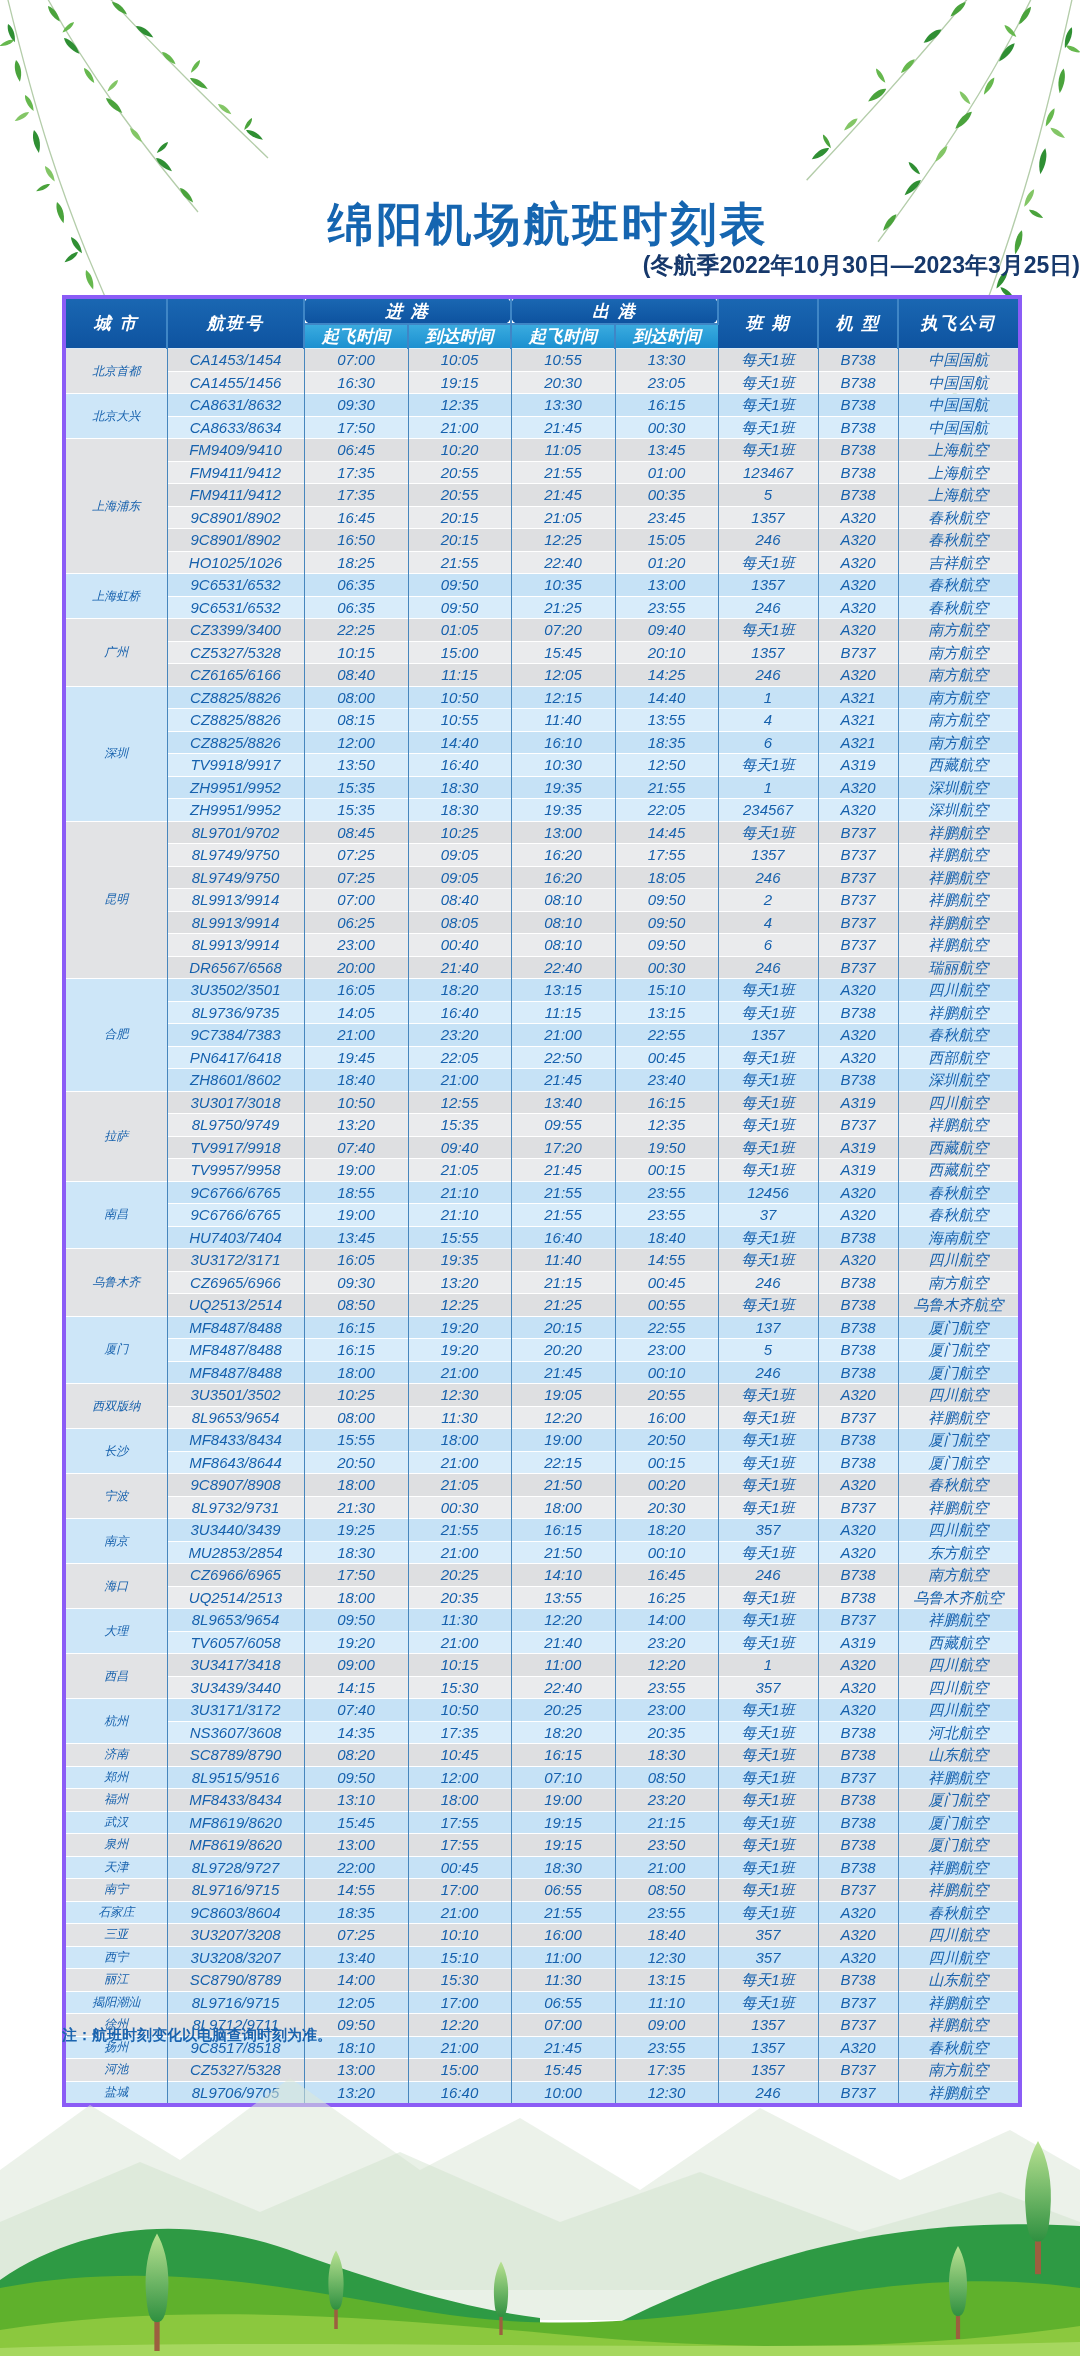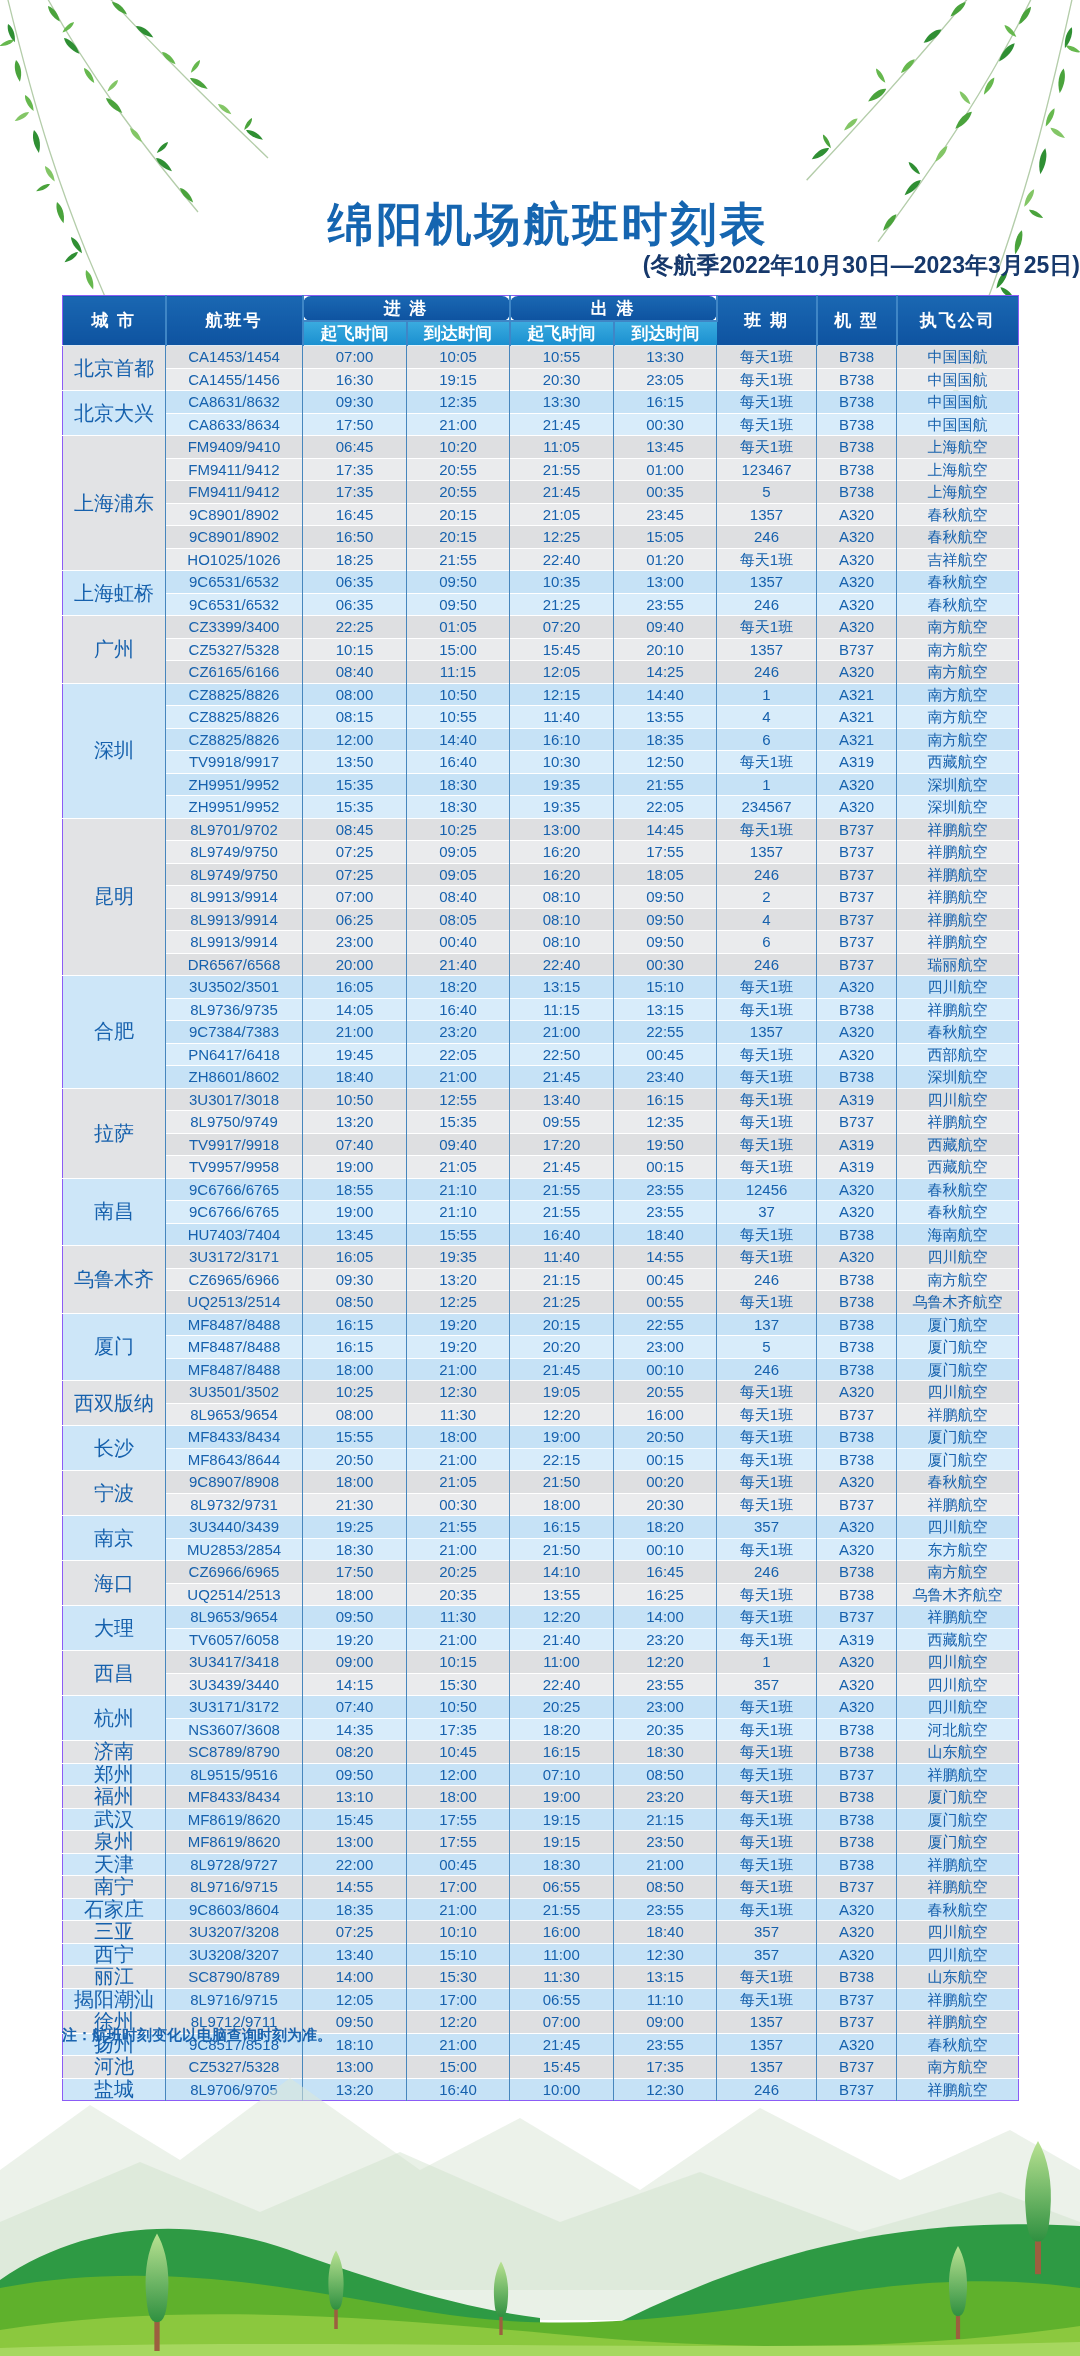--- a/index.html
+++ b/index.html
@@ -7,32 +7,32 @@
         font-family:"Liberation Sans","DejaVu Sans",sans-serif;}
   .decor{position:absolute;pointer-events:none;}
   #willow-left{top:0;left:0;}
   #willow-right{top:0;right:0;}
   #landscape{left:0;bottom:0;}
   .title{position:absolute;top:194px;left:0;width:100%;text-align:center;
          font-size:46px;font-weight:bold;color:#1565b0;letter-spacing:3px;padding-left:8px;}
   .subtitle{position:absolute;top:250px;left:0;width:100%;text-align:right;
             font-size:23px;font-weight:600;color:#16386b;}
   .tablewrap{position:absolute;left:62px;top:295px;width:956px;}
-  table{border-collapse:collapse;table-layout:fixed;width:956px;border:1px solid #8b5cf6;}
+  table{border-collapse:collapse;table-layout:fixed;width:956px;border:4px solid #8b5cf6;font-style:italic;}
   thead th{background:linear-gradient(#1a67b2,#0e53a0);color:#ffffff;font-size:17px;
            font-weight:bold;border-right:2px solid #3f86c6;padding:0;letter-spacing:2px;}
   tr.h1 th{height:24px;}
   tr.h2 th{height:21px;margin-top:12px;}
   th.sub{background:linear-gradient(#3aabdf,#1b90d0);letter-spacing:0;}
   tr.h1 th.grp{border-bottom:2px solid #3f86c6;border-radius:8px;}
   th:last-child,td:last-child{border-right:none;}
   tbody td{height:21.5px;line-height:21px;font-size:15px;color:#1661ad;text-align:center;
            padding:0;border-right:1px solid #4786bd;border-top:1px solid rgba(255,255,255,0.85);
            white-space:nowrap;overflow:hidden;}
-  tbody td.city{font-size:20px;}
+  tbody td.city{font-size:12px;}
   tr.g0 td{background:#dedfe1;}
   tr.g0.alt td{background:#eaebed;}
   tr.g1 td{background:#c6e2f6;}
   tr.g1.alt td{background:#d8ecfa;}
   td.city.c0{background:#e2e3e5 !important;}
   td.city.c1{background:#cde6f8 !important;text-align:center;}
   .note{position:absolute;left:62px;top:2026px;font-size:15px;font-weight:600;color:#1a63ae;}
   .stem{stroke:#b4cdaa;stroke-width:1.3;fill:none;}
 </style>
 </head>

